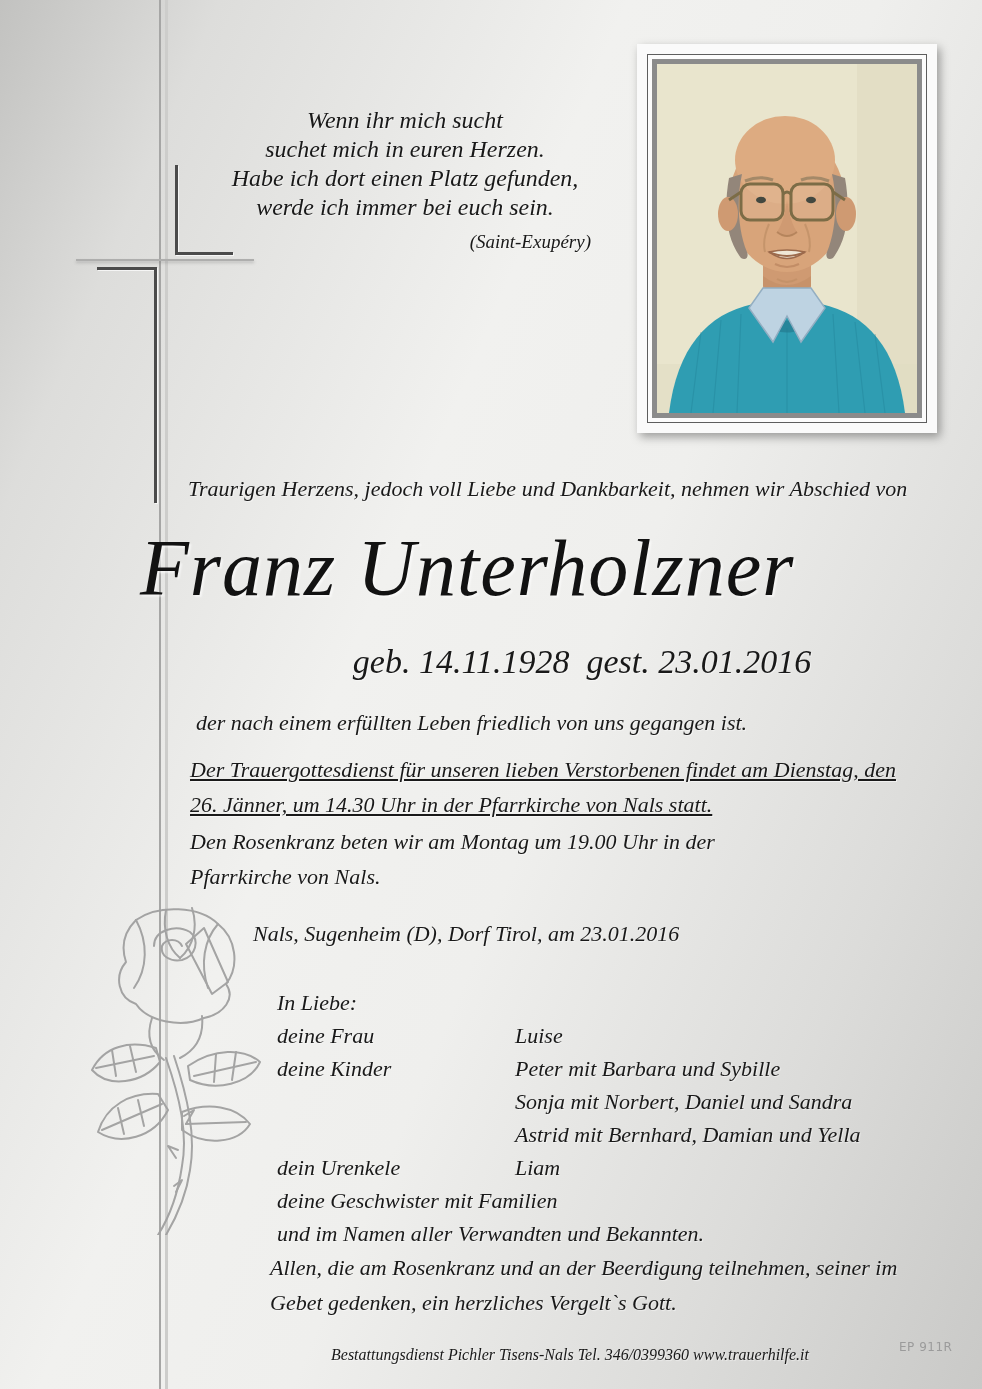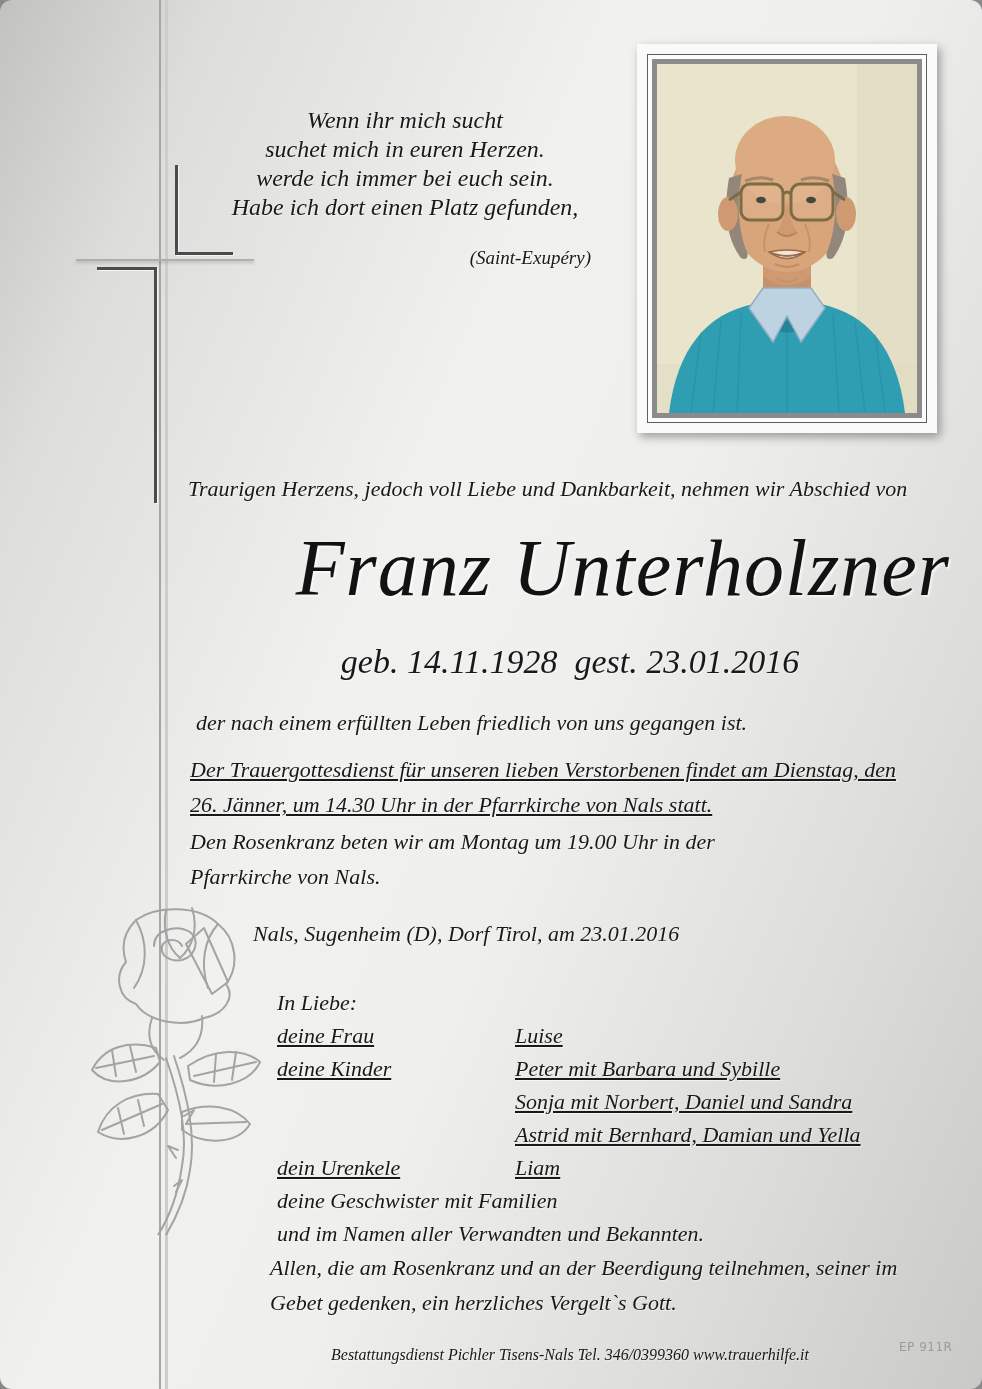--- a/index.html
+++ b/index.html
@@ -1,53 +1,52 @@
 <!DOCTYPE html>
 <html><head>
 <meta charset="utf-8">
 <style>
   * { margin:0; padding:0; box-sizing:border-box; }
   html,body { background:#8a8a8a; }
   .page {
     position:relative; width:982px; height:1389px; overflow:hidden;
     font-family:"Liberation Serif", serif; font-style:italic; color:#191919;
     background:linear-gradient(113deg,#c2c2c0 0%,#dddddb 14%,#f1f1ef 40%,#efefed 56%,#dcdcda 80%,#c9c9c7 100%);
-    border-radius:12px;
   }
   .txt { text-shadow:1px 1px 1px rgba(255,255,255,0.55); }
   
   .vrule-a { position:absolute; left:159px; top:0; width:2px; height:1389px; background:#a6a6a5; }
   .vrule-b { position:absolute; left:165px; top:0; width:3px; height:1389px; background:#cdcdcb; }
   .hrule-light { position:absolute; left:76px; top:259px; width:178px; height:2px; background:#aeaead; box-shadow:0 2px 3px rgba(110,110,110,.35); }
   .cline { position:absolute; background:#4b4b4b; box-shadow:1px 1px 0 rgba(255,255,255,.7); }
   .cv1 { left:175px; top:165px; width:3px; height:90px; }
   .ch1 { left:175px; top:252px; width:58px; height:3px; }
   .ch2 { left:97px;  top:267px; width:59px; height:3px; }
   .cv2 { left:154px; top:267px; width:3px; height:236px; }
   
   .quote { position:absolute; left:205px; top:106px; width:400px; text-align:center; font-size:24px; line-height:29px; }
-  .quote-attr { font-size:19px; text-align:right; padding-right:14px; margin-top:21px; }
+  .quote-attr { font-size:19px; text-align:right; padding-right:14px; margin-top:5px; }
   
   .photo-frame { position:absolute; left:637px; top:44px; width:300px; height:389px; background:#fafafa; padding:10px; box-shadow:3px 4px 9px rgba(0,0,0,.35); }
   .photo-frame-inner { width:100%; height:100%; border:1px solid #5e5e5e; padding:4px; background:#fcfcfc; }
   .photo-mat { width:100%; height:100%; border:5px solid #8b8b8b; }
   .photo-mat svg { display:block; width:100%; height:100%; }
   
   .rose { position:absolute; left:84px; top:900px; width:185px; height:335px; opacity:.95; }
   .rose svg { display:block; width:100%; height:100%; }
   
   .intro { position:absolute; left:188px; top:476px; font-size:22px; white-space:nowrap; }
-  .name  { position:absolute; left:140px; top:518px; width:810px; text-align:right; font-size:80px; line-height:100px; letter-spacing:1px; color:#121212; text-shadow:2px 2px 2px rgba(255,255,255,.6); }
-  .dates { position:absolute; left:190px; top:643px; width:760px; text-align:center; font-size:34px; white-space:pre; }
+  .name  { position:absolute; left:140px; top:518px; width:810px; text-align:left; font-size:80px; line-height:100px; letter-spacing:1px; color:#121212; text-shadow:2px 2px 2px rgba(255,255,255,.6); }
+  .dates { position:absolute; left:202px; top:643px; width:760px; text-align:center; font-size:34px; white-space:pre; }
   .p-life    { position:absolute; left:196px; top:710px; font-size:22px; white-space:nowrap;text-align:center; }
   .p-service { position:absolute; left:190px; top:752px; font-size:22px; line-height:35px; white-space:nowrap;text-decoration:underline; }
   .p-rosary  { position:absolute; left:190px; top:824px; font-size:22px; line-height:35px; white-space:nowrap; }
   .place-date { position:absolute; left:253px; top:921px; font-size:22px; white-space:nowrap;text-align:right; }
   .family { position:absolute; left:277px; top:986px; font-size:22px; line-height:33px; white-space:nowrap; }
-  .frow { display:flex;text-decoration:underline; }
+  .frow { display:flex; }
   .flabel { flex:0 0 238px; width:238px; }
   .thanks { position:absolute; left:270px; top:1250px; font-size:22px; line-height:35px; white-space:nowrap; }
   .footer { position:absolute; left:190px; top:1346px; width:760px; text-align:center; font-size:16px; white-space:nowrap; }
   .print-code { position:absolute; left:899px; top:1340px; font-size:12px; color:#9b9b9b; font-style:normal; font-family:"DejaVu Sans", sans-serif; letter-spacing:.5px; }
 </style>
 </head>
 <body>
 
 <div class="page">
 
@@ -57,22 +56,22 @@
   <div>
     <div class="cline cv1"></div>
     <div class="cline ch1"></div>
     <div class="cline ch2"></div>
     <div class="cline cv2"></div>
   </div>
 
   <div class="quote txt">
     <div>Wenn ihr mich sucht</div>
     <div>suchet mich in euren Herzen.</div>
+    <div>Habe ich dort einen Platz gefunden,</div>
     <div>werde ich immer bei euch sein.</div>
-    <div>Habe ich dort einen Platz gefunden,</div>
     <div class="quote-attr">(Saint-Exupéry)</div>
   </div>
 
   <div class="photo-frame">
     <div class="photo-frame-inner">
       <div class="photo-mat">
         <svg viewBox="0 0 260 349" preserveAspectRatio="none">
           <rect width="260" height="349" fill="#e9e5cd"></rect>
           <rect x="200" width="60" height="349" fill="#ded9bf" opacity="0.55"></rect>
           <rect y="300" width="260" height="49" fill="#e0dcc2" opacity="0.5"></rect>

